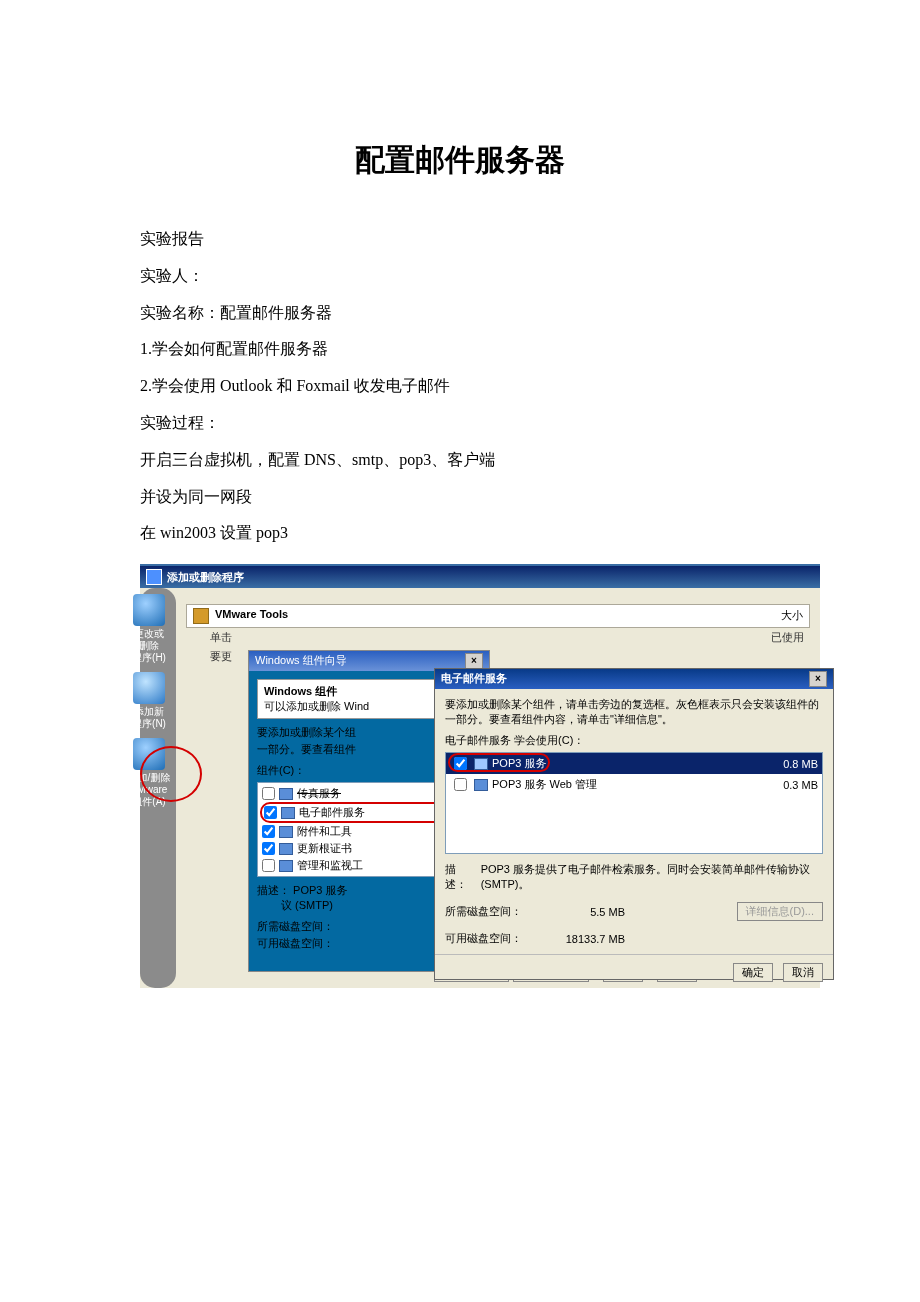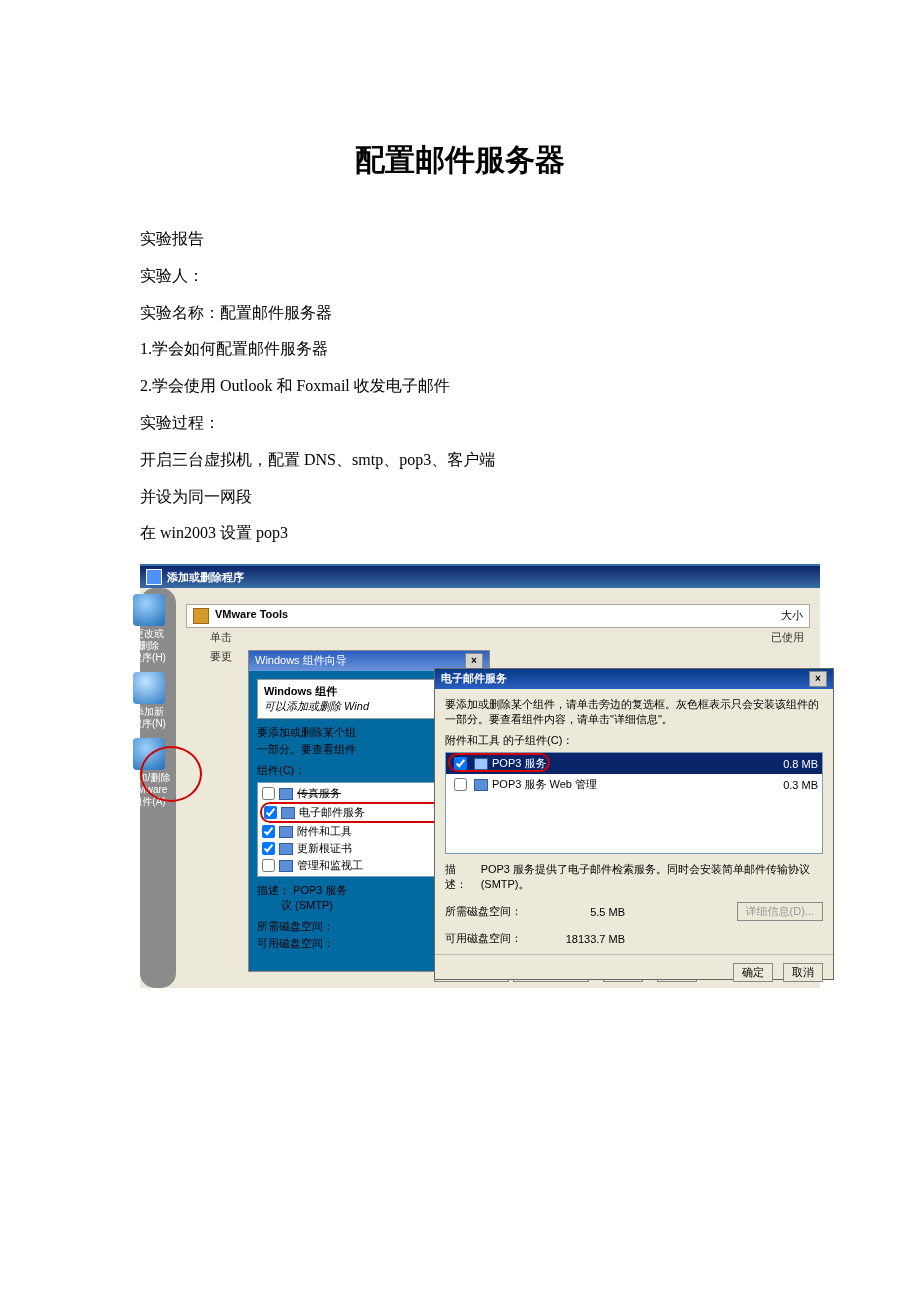--- a/index.html
+++ b/index.html
@@ -223,21 +223,21 @@
           </div>
 
           <div class="wiz1">
             <div class="tb">
               <span>Windows 组件向导</span>
               <span class="closex">×</span>
             </div>
             <div class="inner">
               <div class="whitehdr">
                 <div>Windows 组件</div>
-                <div style="font-weight:normal;font-style:italic;">可以添加或删除 Wind</div>
+                <div style="font-weight:normal;">可以添加或删除 Wind</div>
               </div>
               <div class="grp">要添加或删除某个组</div>
               <div>一部分。要查看组件</div>
               <div class="grp">组件(C)：</div>
               <div class="clist">
                 <div class="row">
                     <input type="checkbox" style="">
                     <span class="tinyic"></span>
                     <span style="text-decoration:line-through;">传真服务</span>
                   </div>
@@ -272,21 +272,21 @@
             </div>
           </div>
 
           <div class="wiz2">
             <div class="tb">
               <span>电子邮件服务</span>
               <span class="closex">×</span>
             </div>
             <div class="pad">
               <div>要添加或删除某个组件，请单击旁边的复选框。灰色框表示只会安装该组件的一部分。要查看组件内容，请单击"详细信息"。</div>
-              <div class="grp">附件和工具 的子组件(C)：</div>
+              <div class="grp">电子邮件服务 学会使用(C)：</div>
               <div class="sublist">
                 <div class="sel">
                   <input type="checkbox" checked="" style="">
                   <span class="tinyic" style="background:#9ec7ff;"></span>
                   <span>POP3 服务</span>
                   <span class="sz">0.8 MB</span>
                 </div>
                 <div class="row2">
                   <input type="checkbox" style="">
                   <span class="tinyic"></span>

